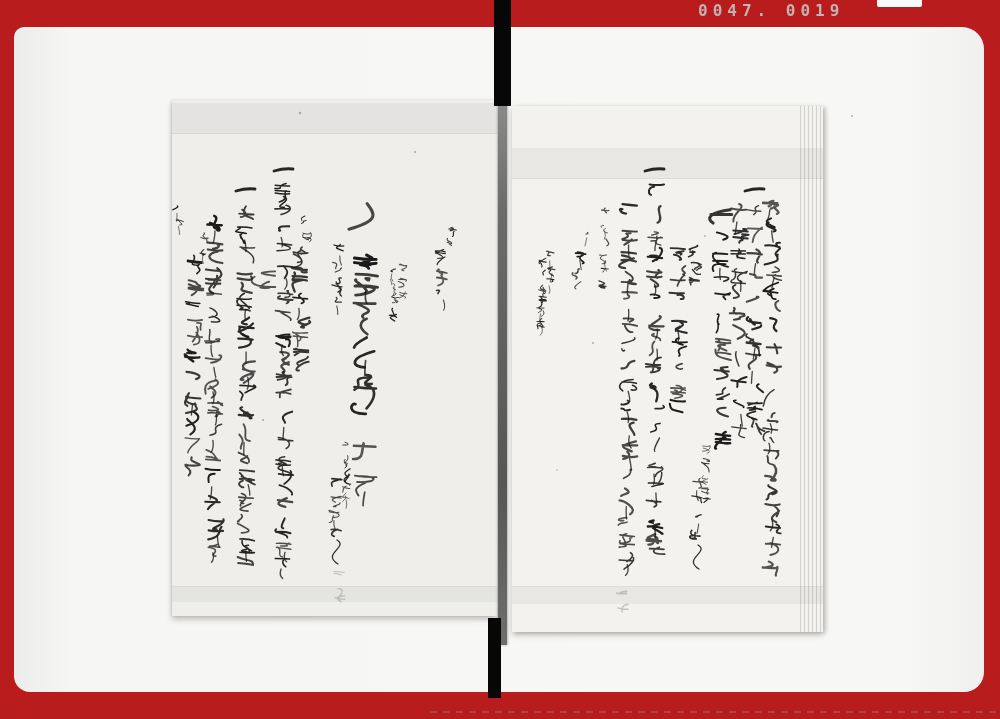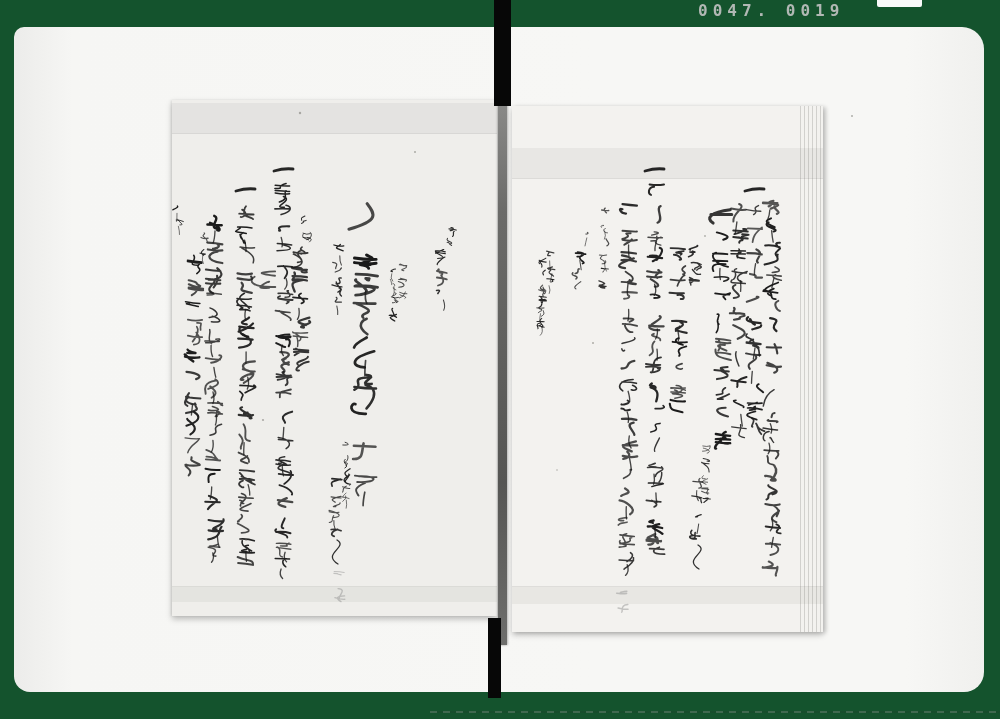--- a/index.html
+++ b/index.html
@@ -1,18 +1,18 @@
 <!DOCTYPE html>
 <html><head>
 <meta charset="utf-8">
 <style>
   html,body{margin:0;padding:0;background:#050505;}
   .film{
     position:relative;width:1000px;height:719px;overflow:hidden;
-    background:#14532d;
+    background:#b91c1c;
     font-family:"DejaVu Sans","Liberation Sans",sans-serif;
   }
   .counter{
     position:absolute;left:698px;top:1px;width:220px;height:22px;
     font-family:"DejaVu Sans Mono","Liberation Mono",monospace;
     font-size:16px;font-weight:bold;letter-spacing:5px;
     color:#c3c3c3;opacity:.9;
   }
   .film-tab{
     position:absolute;left:877px;top:0;width:45px;height:7px;

